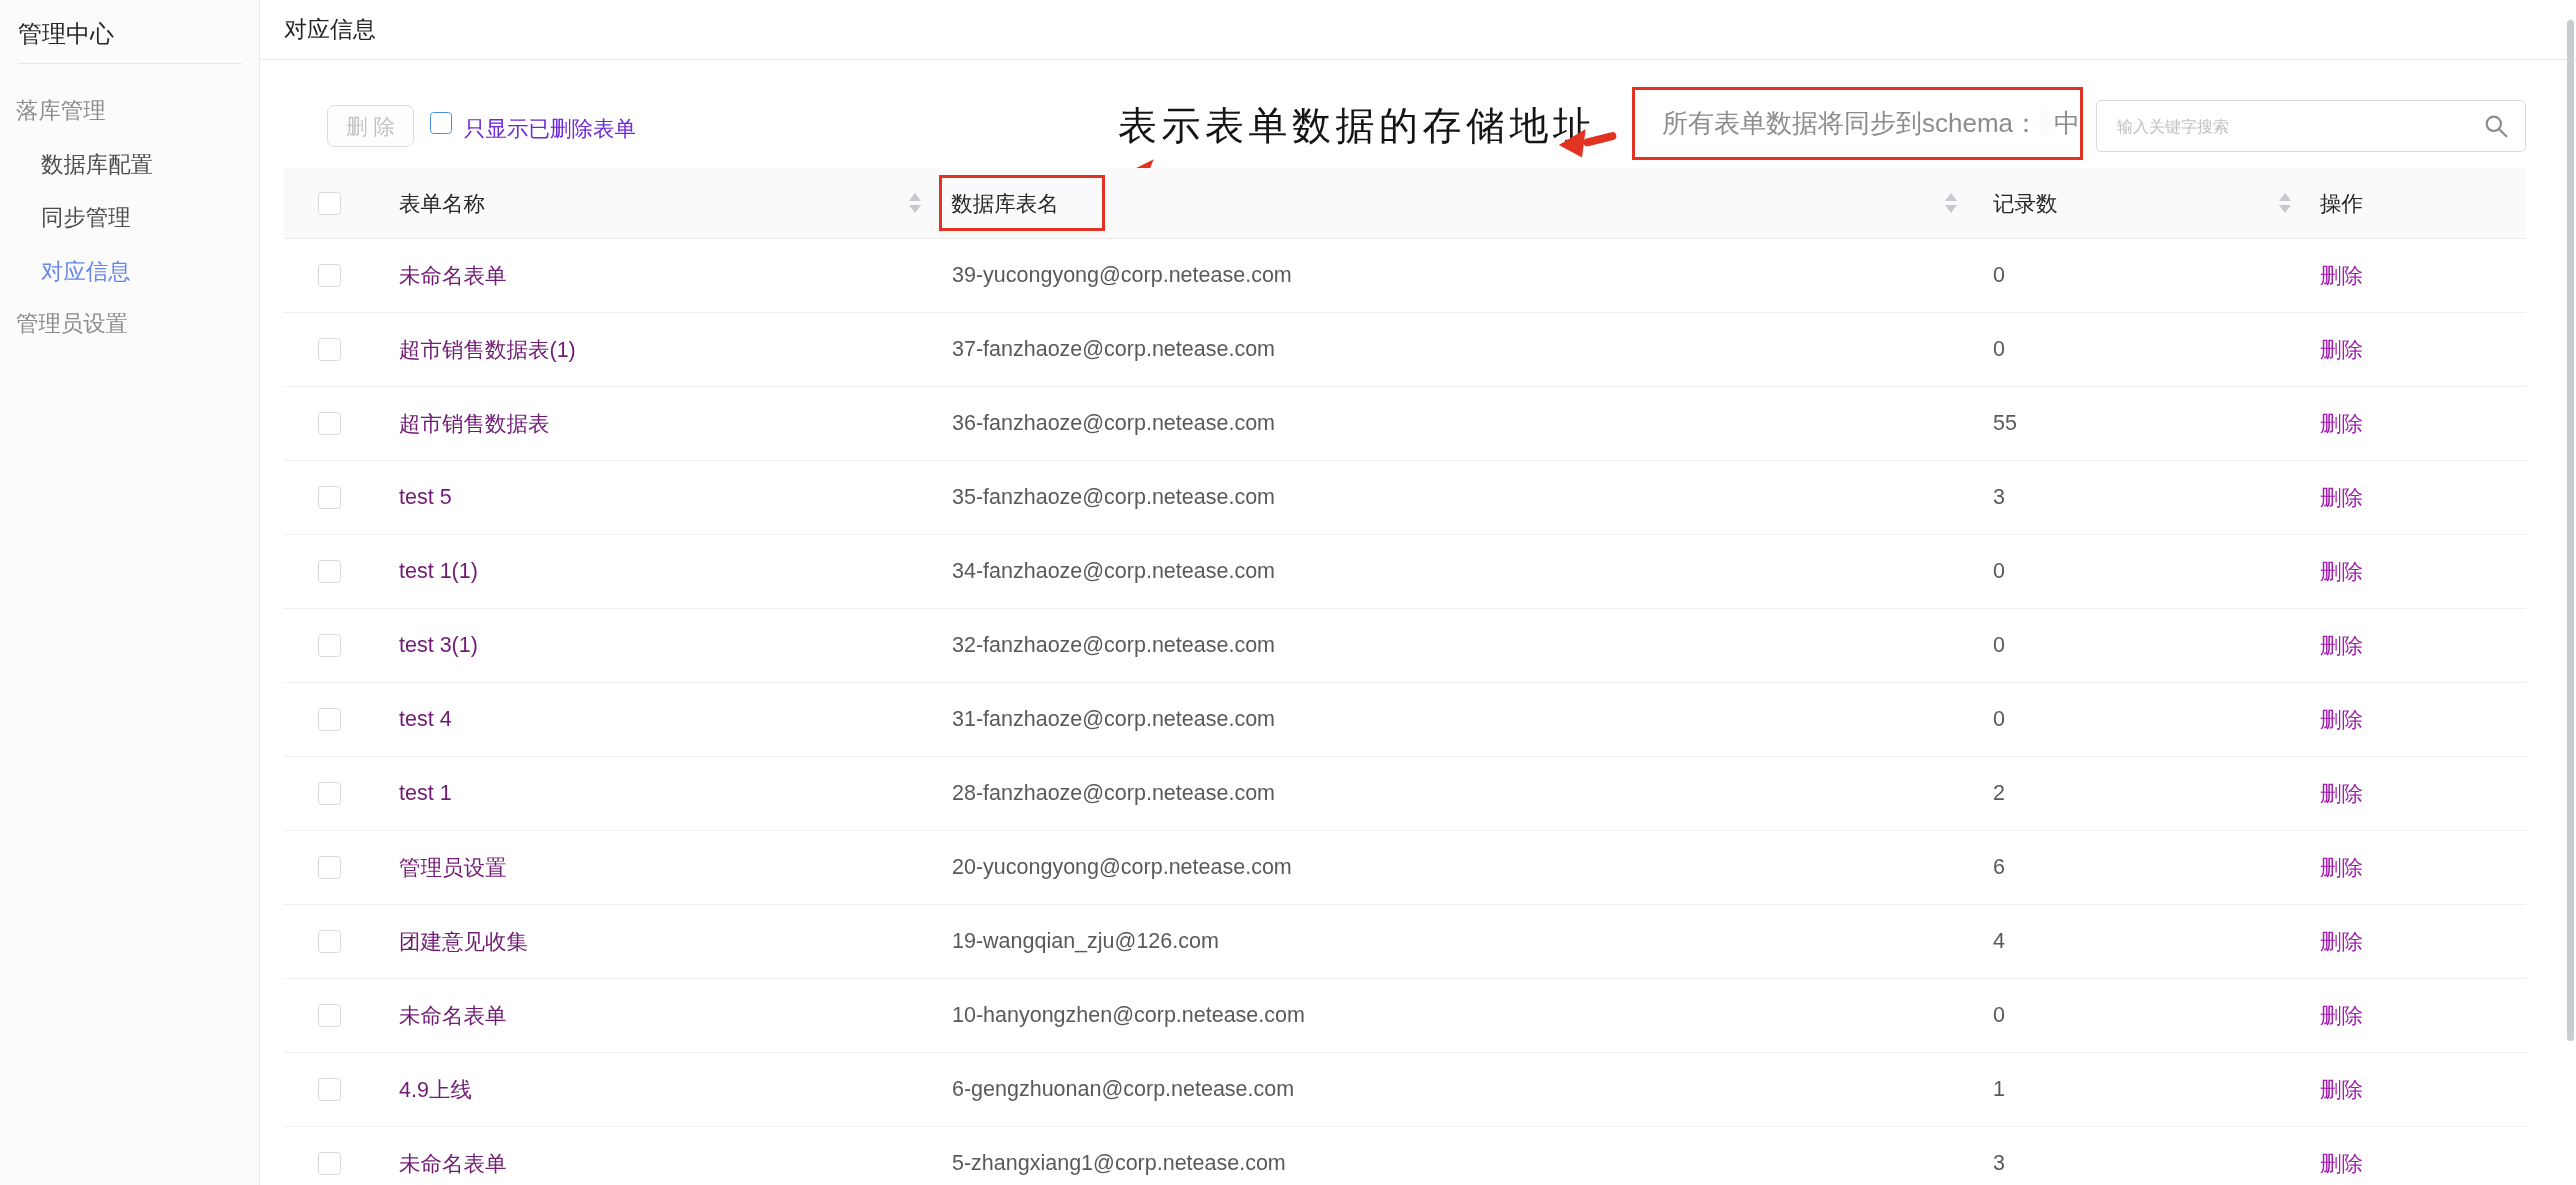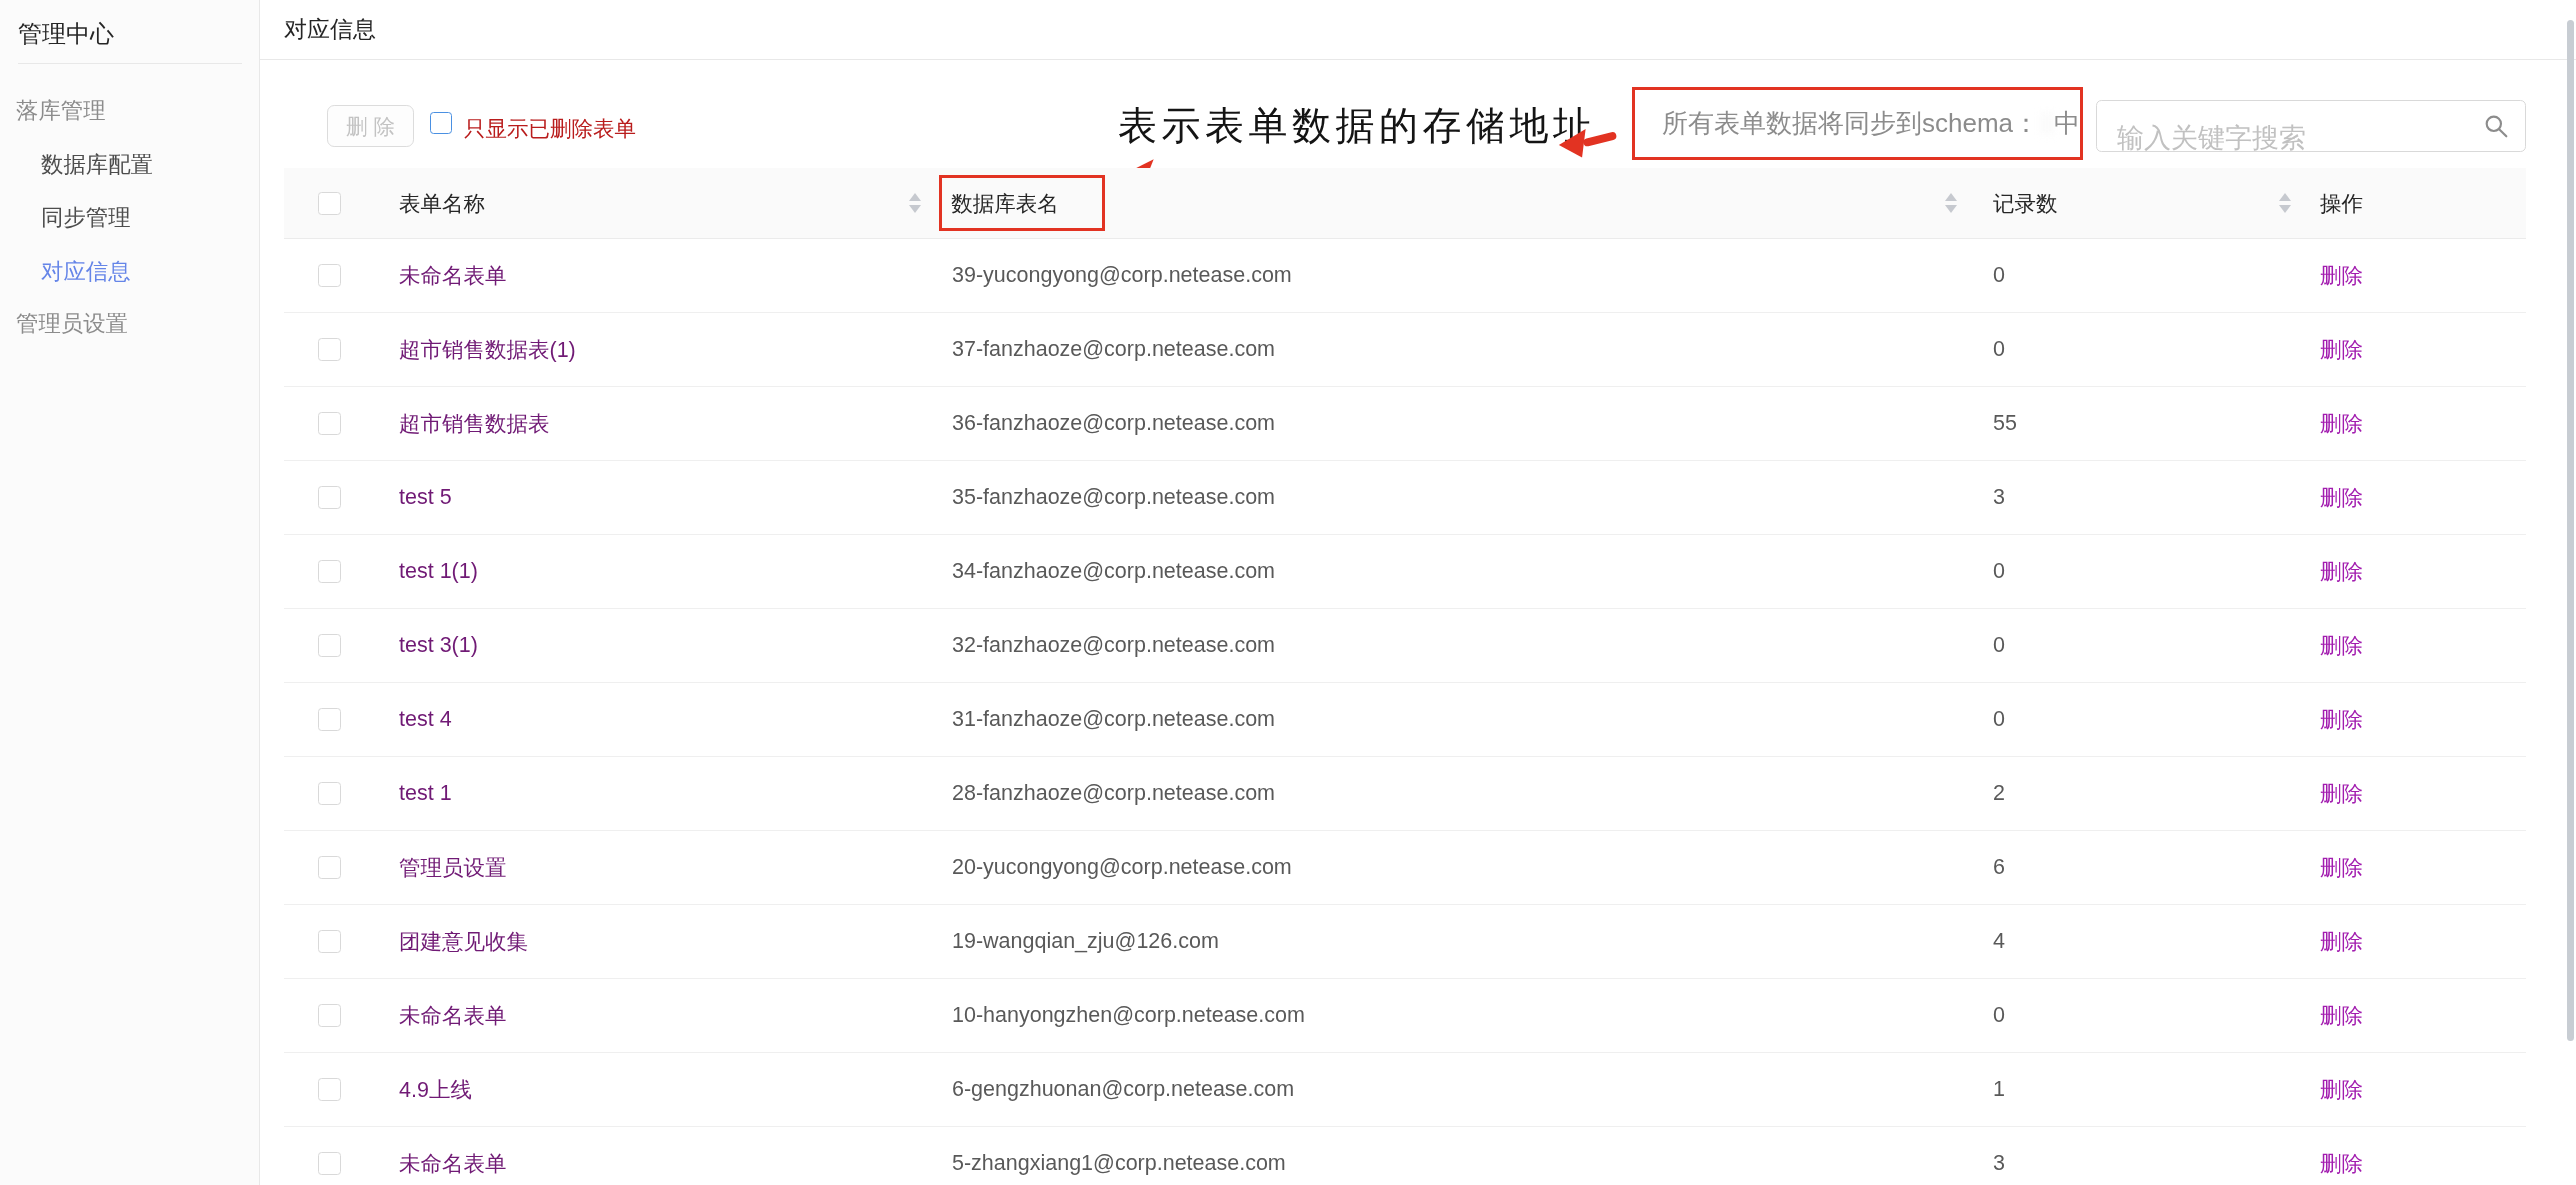--- a/index.html
+++ b/index.html
@@ -17,33 +17,33 @@
   .sb-child.active { color:#6585e8; }
 
   
   .main-header { position:absolute; left:260px; top:0; width:2316px; height:60px; background:#fff; border-bottom:0.9px solid #e8e8e8; }
   .main-title { position:absolute; left:24px; top:0; line-height:59px; font-size:23px; color:#262626; }
 
   
   .btn-delete { position:absolute; left:303px; top:105px; width:87px; height:42px; background:#fdfdfd; border:0.9px solid #dcdcdc; border-radius:7.2px; color:#c3c3c3; font-size:21.5px; display:flex; align-items:center; justify-content:center; cursor:not-allowed;margin-left:24px; }
   .cb { width:23px; height:23px; background:#fff; border:1.8px solid #d9d9d9; border-radius:3.6px; cursor:pointer; }
   .toolbar-cb { position:absolute; left:430px; top:112px; width:21.5px; height:21.5px; border-color:#4a90e2; }
-  .toolbar-cb-label { position:absolute; left:464px; top:114px; font-size:21.5px; color:#b91c1c; }
+  .toolbar-cb-label { position:absolute; left:464px; top:114px; font-size:21.5px; color:#6d28d9; }
 
   
   .annotation { position:absolute; left:1118px; top:99px; font-size:39px; font-weight:normal; color:#141414; letter-spacing:4.5px; white-space:nowrap; }
   .arrow { position:absolute; }
   .schema-box { position:absolute; left:1632px; top:87px; width:451px; height:73px; border:3.6px solid #e23322; background:#fff; display:flex; align-items:center; padding-left:27px; }
   .schema-text { font-size:26px; color:#8c8c8c; white-space:nowrap; }
   .blur-blob { display:inline-block; height:23px; background:#dfdfdf; border-radius:5.4px; filter:blur(4.5px); margin:0 3.6px; vertical-align:middle; }
   .blob1 { width:70px; } .blob2 { width:27px; }
 
   
   .search { position:absolute; left:2096px; top:100px; width:430px; height:52px; border:0.9px solid #d9d9d9; border-radius:5.4px; background:#fff; }
-  .search input { position:absolute; left:0; top:12px; width:100%; height:100%; border:none; outline:none; background:transparent; font-size:27px; padding:0 54px 0 20px; color:#404040; font-family:inherit; }
+  .search input { position:absolute; left:0; top:1px; width:100%; height:100%; border:none; outline:none; background:transparent; font-size:16px; padding:0 54px 0 20px; color:#404040; font-family:inherit; }
   .search input::placeholder { color:#c1c1c1; }
   .search-icon { position:absolute; right:16px; top:13.4px; }
 
   
   .table { position:absolute; left:284px; top:168px; width:2242px; }
   .thead { height:71px; background:#fafafa; display:flex; align-items:center; border-bottom:0.9px solid #ebebeb; font-size:21.5px; color:#262626; font-weight:500; }
   .trow { height:74px; display:flex; align-items:center; border-bottom:0.9px solid #efefef; font-size:21.5px; background:#fff; }
   .c0 { width:115px; padding-left:34px; flex:none; }
   .c1 { width:533px; flex:none; display:flex; align-items:center; justify-content:space-between; padding-right:10.7px; }
   .c2 { width:1030px; flex:none; padding-left:20px; }

